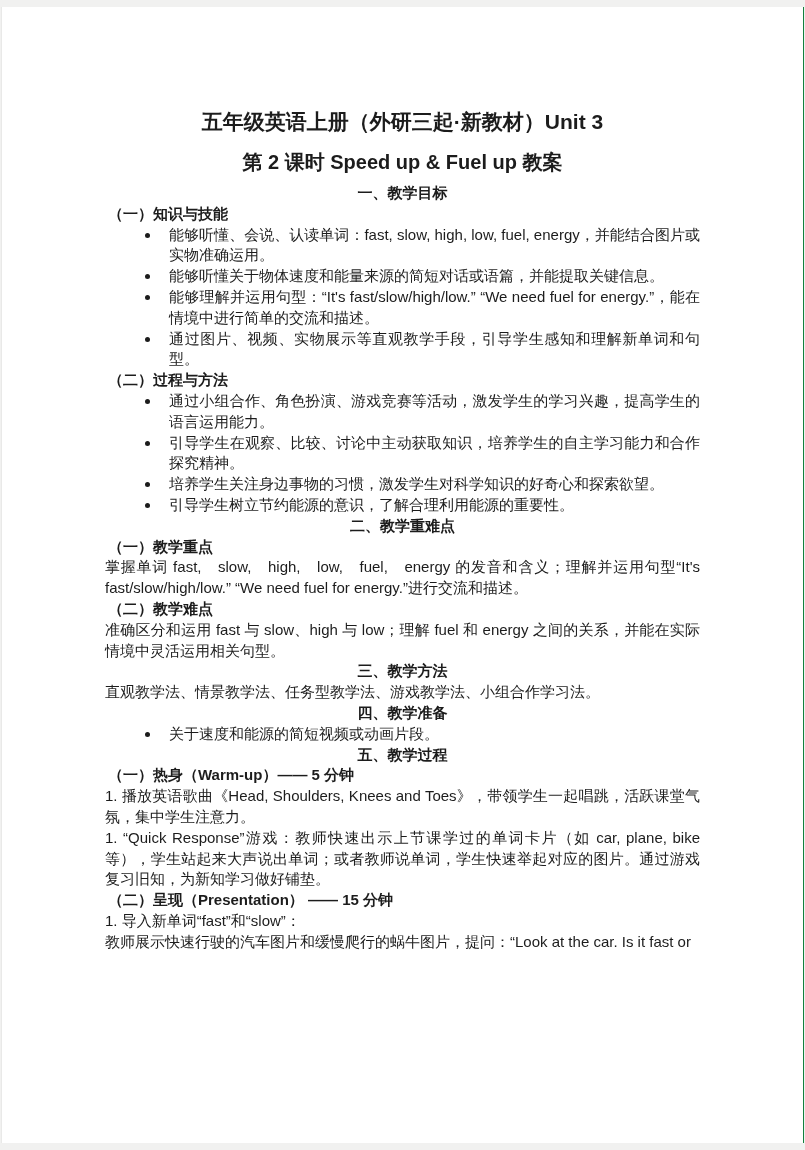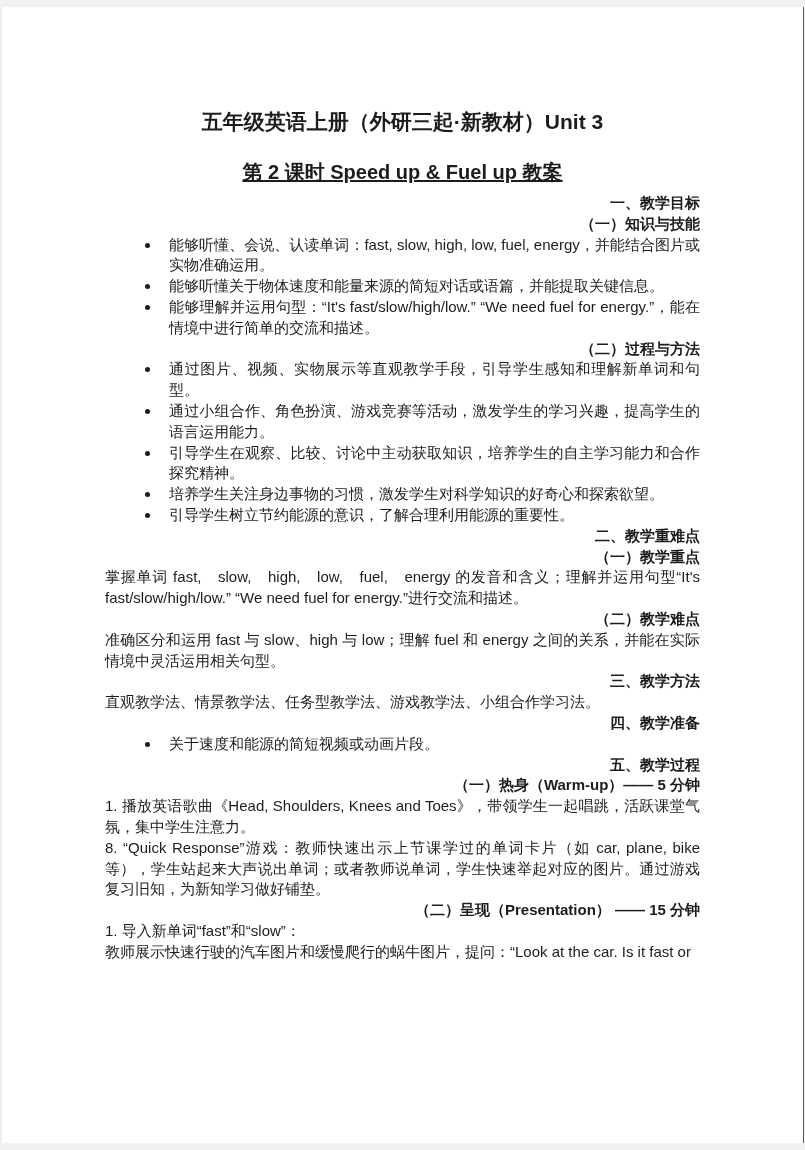--- a/index.html
+++ b/index.html
@@ -30,45 +30,44 @@
   }
   .title1 {
     margin-top: 100px;
     font-size: 21px;
     line-height: 30px;
     font-weight: 700;
     text-align: center;
     color: #1c1c1c;
   }
   .title2 {
-    margin-top: 20px;
+    margin-top: 10px;
     font-size: 20px;
     line-height: 30px;
     font-weight: 700;
     text-align: center;
     color: #1c1c1c;
-    text-decoration: underline;
   }
   .body-blocks {
     margin-top: 6px;
   }
   .blk {
     font-size: 15px;
     line-height: 20.8px;
     color: #1c1c1c;
     text-align: justify;
   }
   .blk.h1 {
     font-weight: 700;
-    text-align: right;
+    text-align: center;
     font-family: Liberation Serif, serif;
   }
   .blk.h2 {
     font-weight: 700;
-    text-align: right;
+    text-align: left;
     padding-left: 3px;
   }
   .blk.bullet {
     position: relative;
     padding-left: 64px;
   }
   .blk.bullet::before {
     content: "";
     position: absolute;
     left: 40px;
@@ -85,37 +84,37 @@
 <div class="page">
   <div class="content">
     <div class="title1">五年级英语上册（外研三起·新教材）Unit 3</div>
     <div class="title2">第 2 课时  Speed up &amp; Fuel up  教案</div>
     <div class="body-blocks">
         <div class="blk h1">一、教学目标</div>
         <div class="blk h2">（一）知识与技能</div>
         <div class="blk bullet">能够听懂、会说、认读单词：fast, slow, high, low, fuel, energy，并能结合图片或实物准确运用。</div>
         <div class="blk bullet">能够听懂关于物体速度和能量来源的简短对话或语篇，并能提取关键信息。</div>
         <div class="blk bullet">能够理解并运用句型：“It's fast/slow/high/low.” “We need fuel for energy.”，能在情境中进行简单的交流和描述。</div>
+        <div class="blk bullet">通过图片、视频、实物展示等直观教学手段，引导学生感知和理解新单词和句型。</div>
         <div class="blk h2">（二）过程与方法</div>
-        <div class="blk bullet">通过图片、视频、实物展示等直观教学手段，引导学生感知和理解新单词和句型。</div>
         <div class="blk bullet">通过小组合作、角色扮演、游戏竞赛等活动，激发学生的学习兴趣，提高学生的语言运用能力。</div>
         <div class="blk bullet">引导学生在观察、比较、讨论中主动获取知识，培养学生的自主学习能力和合作探究精神。</div>
         <div class="blk bullet">培养学生关注身边事物的习惯，激发学生对科学知识的好奇心和探索欲望。</div>
         <div class="blk bullet">引导学生树立节约能源的意识，了解合理利用能源的重要性。</div>
         <div class="blk h1">二、教学重难点</div>
         <div class="blk h2">（一）教学重点</div>
         <div class="blk p">掌握单词 fast,　slow,　high,　low,　fuel,　energy 的发音和含义；理解并运用句型“It's fast/slow/high/low.” “We need fuel for energy.”进行交流和描述。</div>
         <div class="blk h2">（二）教学难点</div>
         <div class="blk p">准确区分和运用 fast 与 slow、high 与 low；理解 fuel 和 energy 之间的关系，并能在实际情境中灵活运用相关句型。</div>
         <div class="blk h1">三、教学方法</div>
         <div class="blk p">直观教学法、情景教学法、任务型教学法、游戏教学法、小组合作学习法。</div>
         <div class="blk h1">四、教学准备</div>
         <div class="blk bullet">关于速度和能源的简短视频或动画片段。</div>
         <div class="blk h1">五、教学过程</div>
         <div class="blk h2">（一）热身（Warm-up）—— 5 分钟</div>
         <div class="blk p">1.  播放英语歌曲《Head, Shoulders, Knees and Toes》，带领学生一起唱跳，活跃课堂气氛，集中学生注意力。</div>
-        <div class="blk p">8. “Quick Response”游戏：教师快速出示上节课学过的单词卡片（如 car, plane, bike 等），学生站起来大声说出单词；或者教师说单词，学生快速举起对应的图片。通过游戏复习旧知，为新知学习做好铺垫。</div>
+        <div class="blk p">1. “Quick Response”游戏：教师快速出示上节课学过的单词卡片（如 car, plane, bike 等），学生站起来大声说出单词；或者教师说单词，学生快速举起对应的图片。通过游戏复习旧知，为新知学习做好铺垫。</div>
         <div class="blk h2">（二）呈现（Presentation） —— 15 分钟</div>
         <div class="blk p">1. 导入新单词“fast”和“slow”：</div>
         <div class="blk p">教师展示快速行驶的汽车图片和缓慢爬行的蜗牛图片，提问：“Look at the car. Is it fast or</div>
       </div>
   </div>
 </div>
 
 </body></html>

